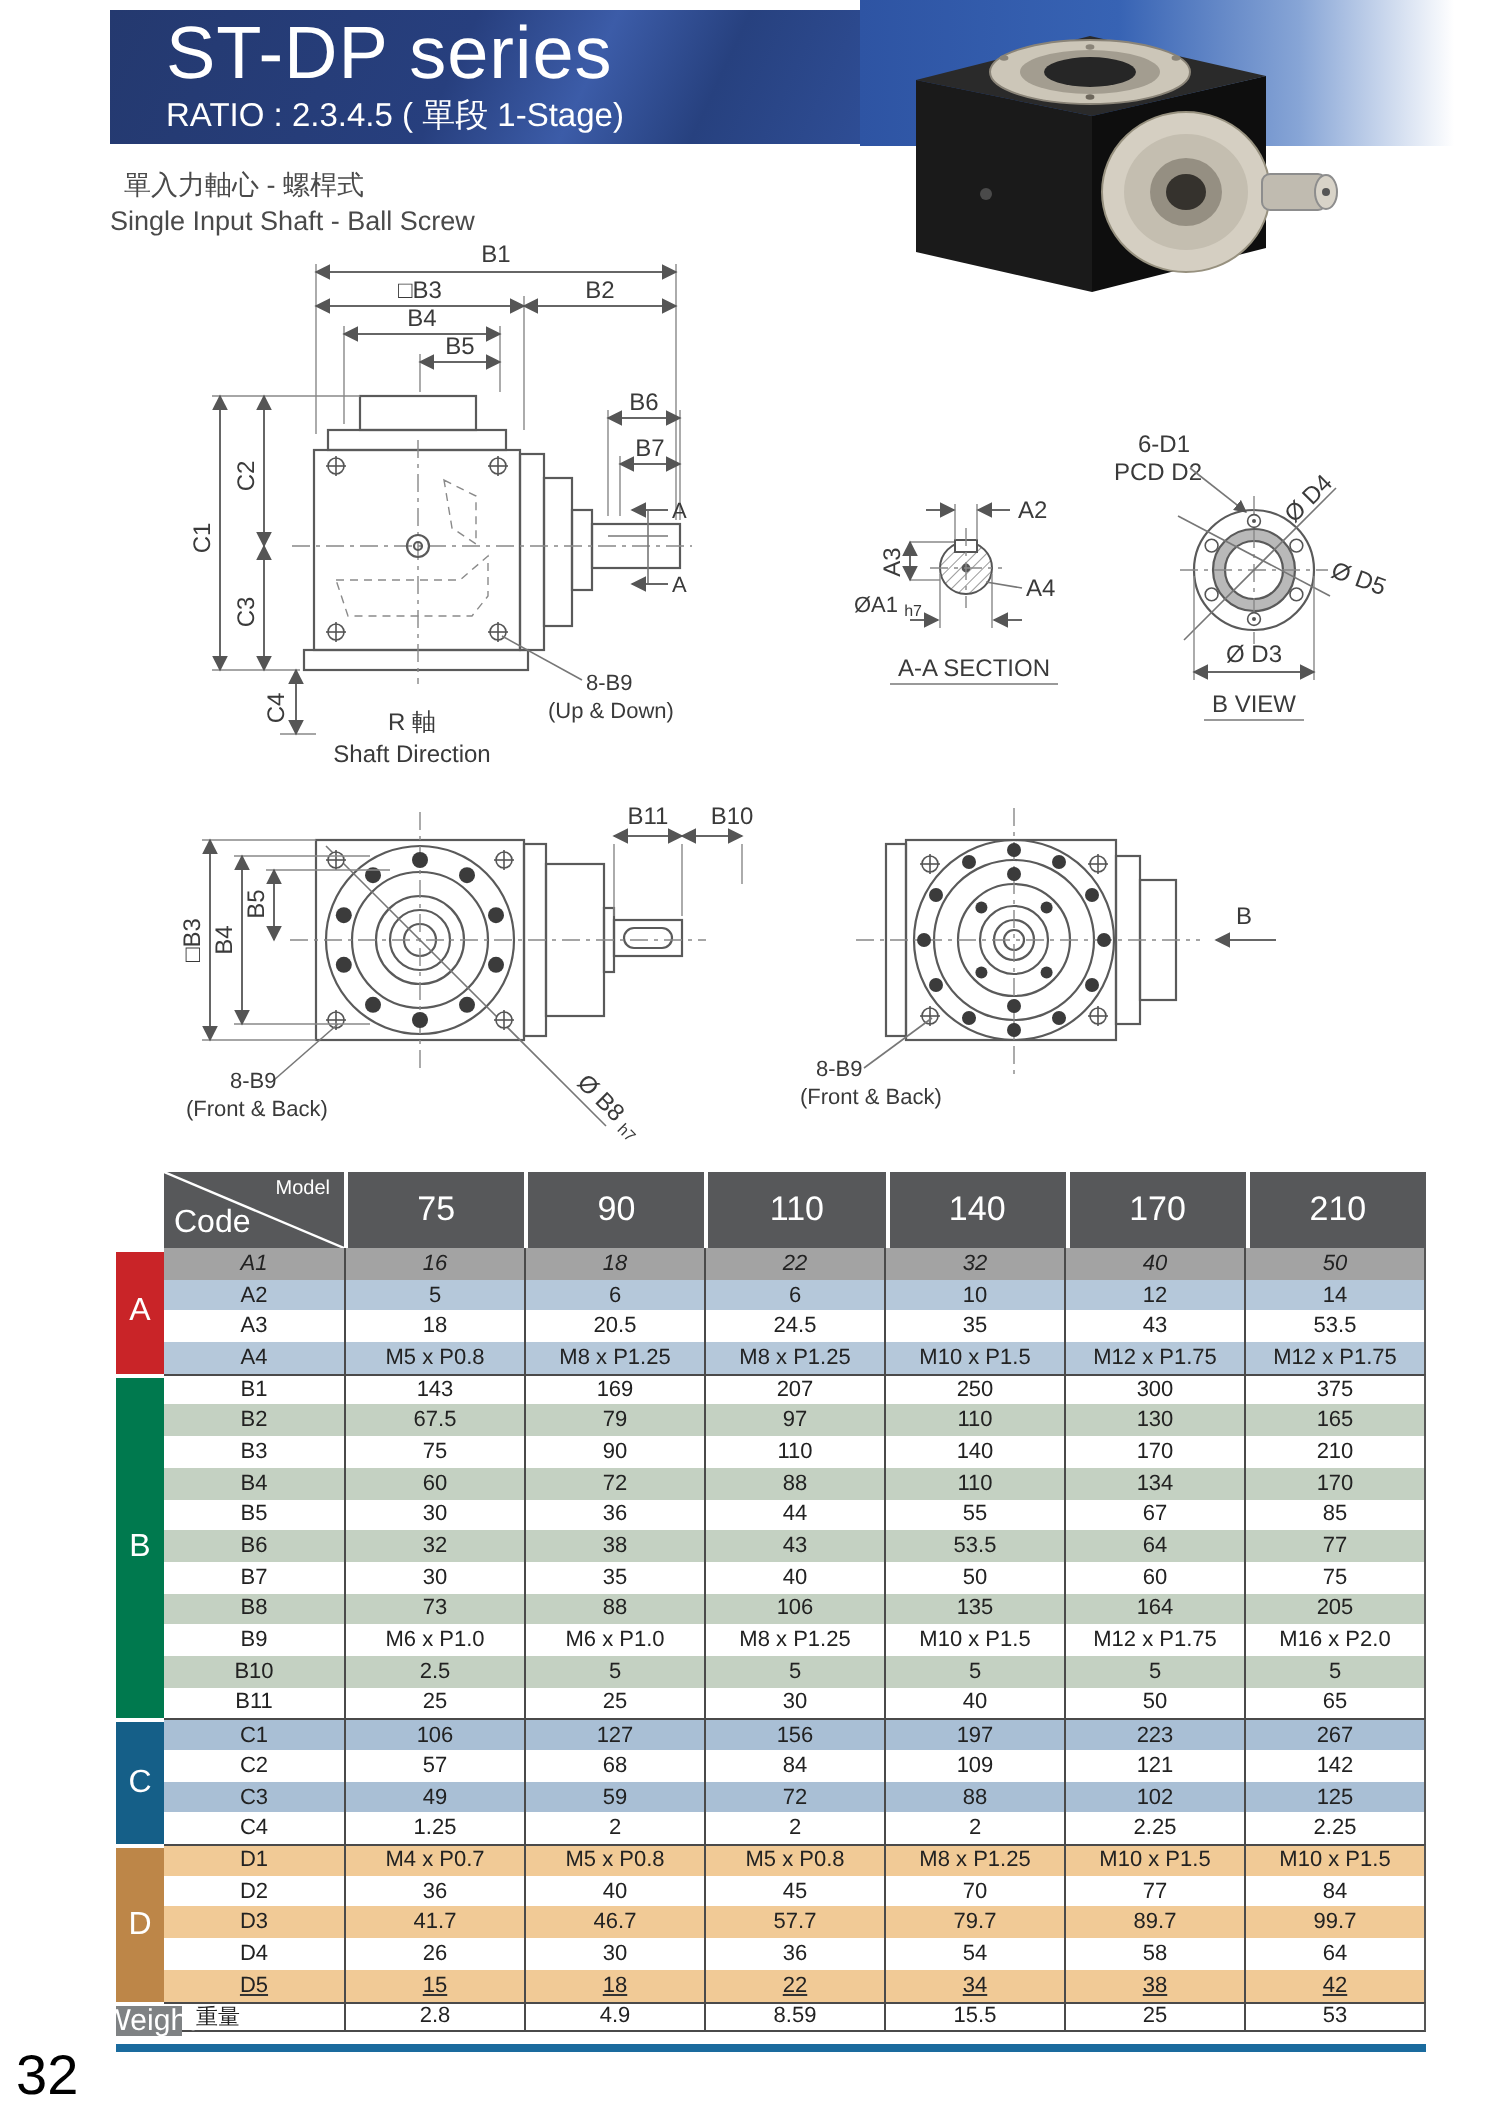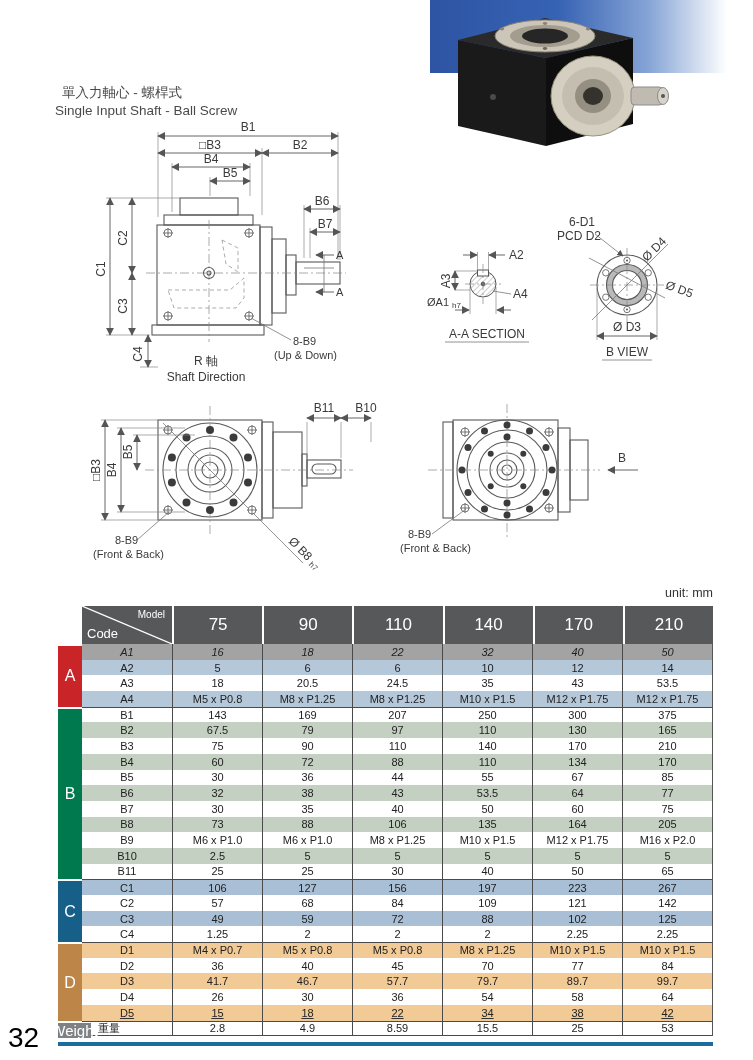--- a/index.html
+++ b/index.html
@@ -34,35 +34,39 @@
   .spec-table{display:flex;width:655px;}
   .section-col{flex:0 0 24px;width:24px;display:flex;flex-direction:column;}
   .sec-spacer{height:40px;}
   .sec-block{box-sizing:border-box;color:#fff;font-size:16px;display:flex;align-items:center;justify-content:center;}
   .weight-block{width:33px;min-width:33px;font-size:15px;z-index:2;}
   .grid-col{flex:1;min-width:0;}
   .t-header{display:flex;height:38px;margin-bottom:0;}
   .corner-cell{flex:0 0 90px;width:90px;background:#57585a;position:relative;}
   .corner-cell svg{position:absolute;left:0;top:0;}
   .corner-top{position:absolute;top:3px;right:7px;color:#fff;font-size:10px;}
-  .corner-bottom{position:absolute;bottom:3px;left:5px;color:#fff;font-size:13px;}
+  .corner-bottom{position:absolute;bottom:3px;left:5px;color:#fff;font-size:16px;}
   .col-head{flex:1;margin-left:2px;background:#57585a;color:#fff;font-size:17px;
     display:flex;align-items:center;justify-content:center;}
   .t-row{display:flex;box-sizing:border-box;border-right:1px solid #555;}
   .row-label{flex:0 0 90px;width:90px;font-size:11px;display:flex;align-items:center;justify-content:center;color:#222;}
   .t-cell{flex:1;min-width:0;border-left:1px solid #4a4a4a;font-size:11px;
     display:flex;align-items:center;justify-content:center;color:#222;white-space:nowrap;}
   .blue-bar{height:3.5px;background:#1a6b9e;margin-top:4px;}
   .page-num{position:absolute;left:8px;top:1022px;font-size:28px;color:#000;}
 </style>
 </head>
 <body>
 
 <div class="page">
 
+  <div class="title-block">
+    <div class="series-title">ST-DP series</div>
+    <div class="ratio-line">RATIO : 2.3.4.5 ( 單段 1-Stage)</div>
+  </div>
   <div class="photo-band"></div>
 
   <svg class="product-photo" width="240" height="148" viewBox="0 0 240 148">
     <polygon points="25,38 112,16 200,36 113,56" fill="#2a2a2a"></polygon>
     <polygon points="25,38 113,56 113,144 25,124" fill="#1a1a1a"></polygon>
     <polygon points="113,56 200,36 200,122 113,144" fill="#0e0e0e"></polygon>
     <ellipse cx="112" cy="34" rx="50" ry="16" fill="#ccc6b8" stroke="#8a8478" stroke-width="1"></ellipse>
     <ellipse cx="112" cy="34" rx="35" ry="11" fill="#a39d90"></ellipse>
     <ellipse cx="112" cy="34" rx="23" ry="7.5" fill="#262626"></ellipse>
     <ellipse cx="112" cy="21.5" rx="2.2" ry="1.4" fill="#8a8478"></ellipse>
@@ -357,21 +361,20 @@
     <g>
       <line class="dim" x1="238" y1="82" x2="208" y2="82" marker-end="url(#arr)"></line>
       <text x="222" y="74" text-anchor="middle">B</text>
       <line class="thin" x1="66" y1="121" x2="32" y2="146"></line>
       <text x="8" y="150" class="sm">8-B9</text>
       <text x="0" y="164" class="sm">(Front &amp; Back)</text>
     </g>
   </svg>
 
   <div class="table-wrap">
-    <div class="unit-label">unit: mm</div>
     <div class="spec-table">
       <div class="section-col" id="section-col">
         <div class="sec-spacer"></div>
       <div class="sec-block" style="background: rgb(201, 36, 40); height: 62.8px; border-bottom: 2px solid rgb(255, 255, 255);">A</div>
           <div class="sec-block" style="background: rgb(0, 121, 78); height: 172.7px; border-bottom: 2px solid rgb(255, 255, 255);">B</div>
           <div class="sec-block" style="background: rgb(21, 95, 136); height: 62.8px; border-bottom: 2px solid rgb(255, 255, 255);">C</div>
           <div class="sec-block" style="background: rgb(189, 134, 72); height: 78.5px; border-bottom: 2px solid rgb(255, 255, 255);">D</div>
           <div class="sec-block weight-block" style="background: rgb(127, 130, 132); height: 15.7px;">Weight</div>
         </div>
       <div class="grid-col">

